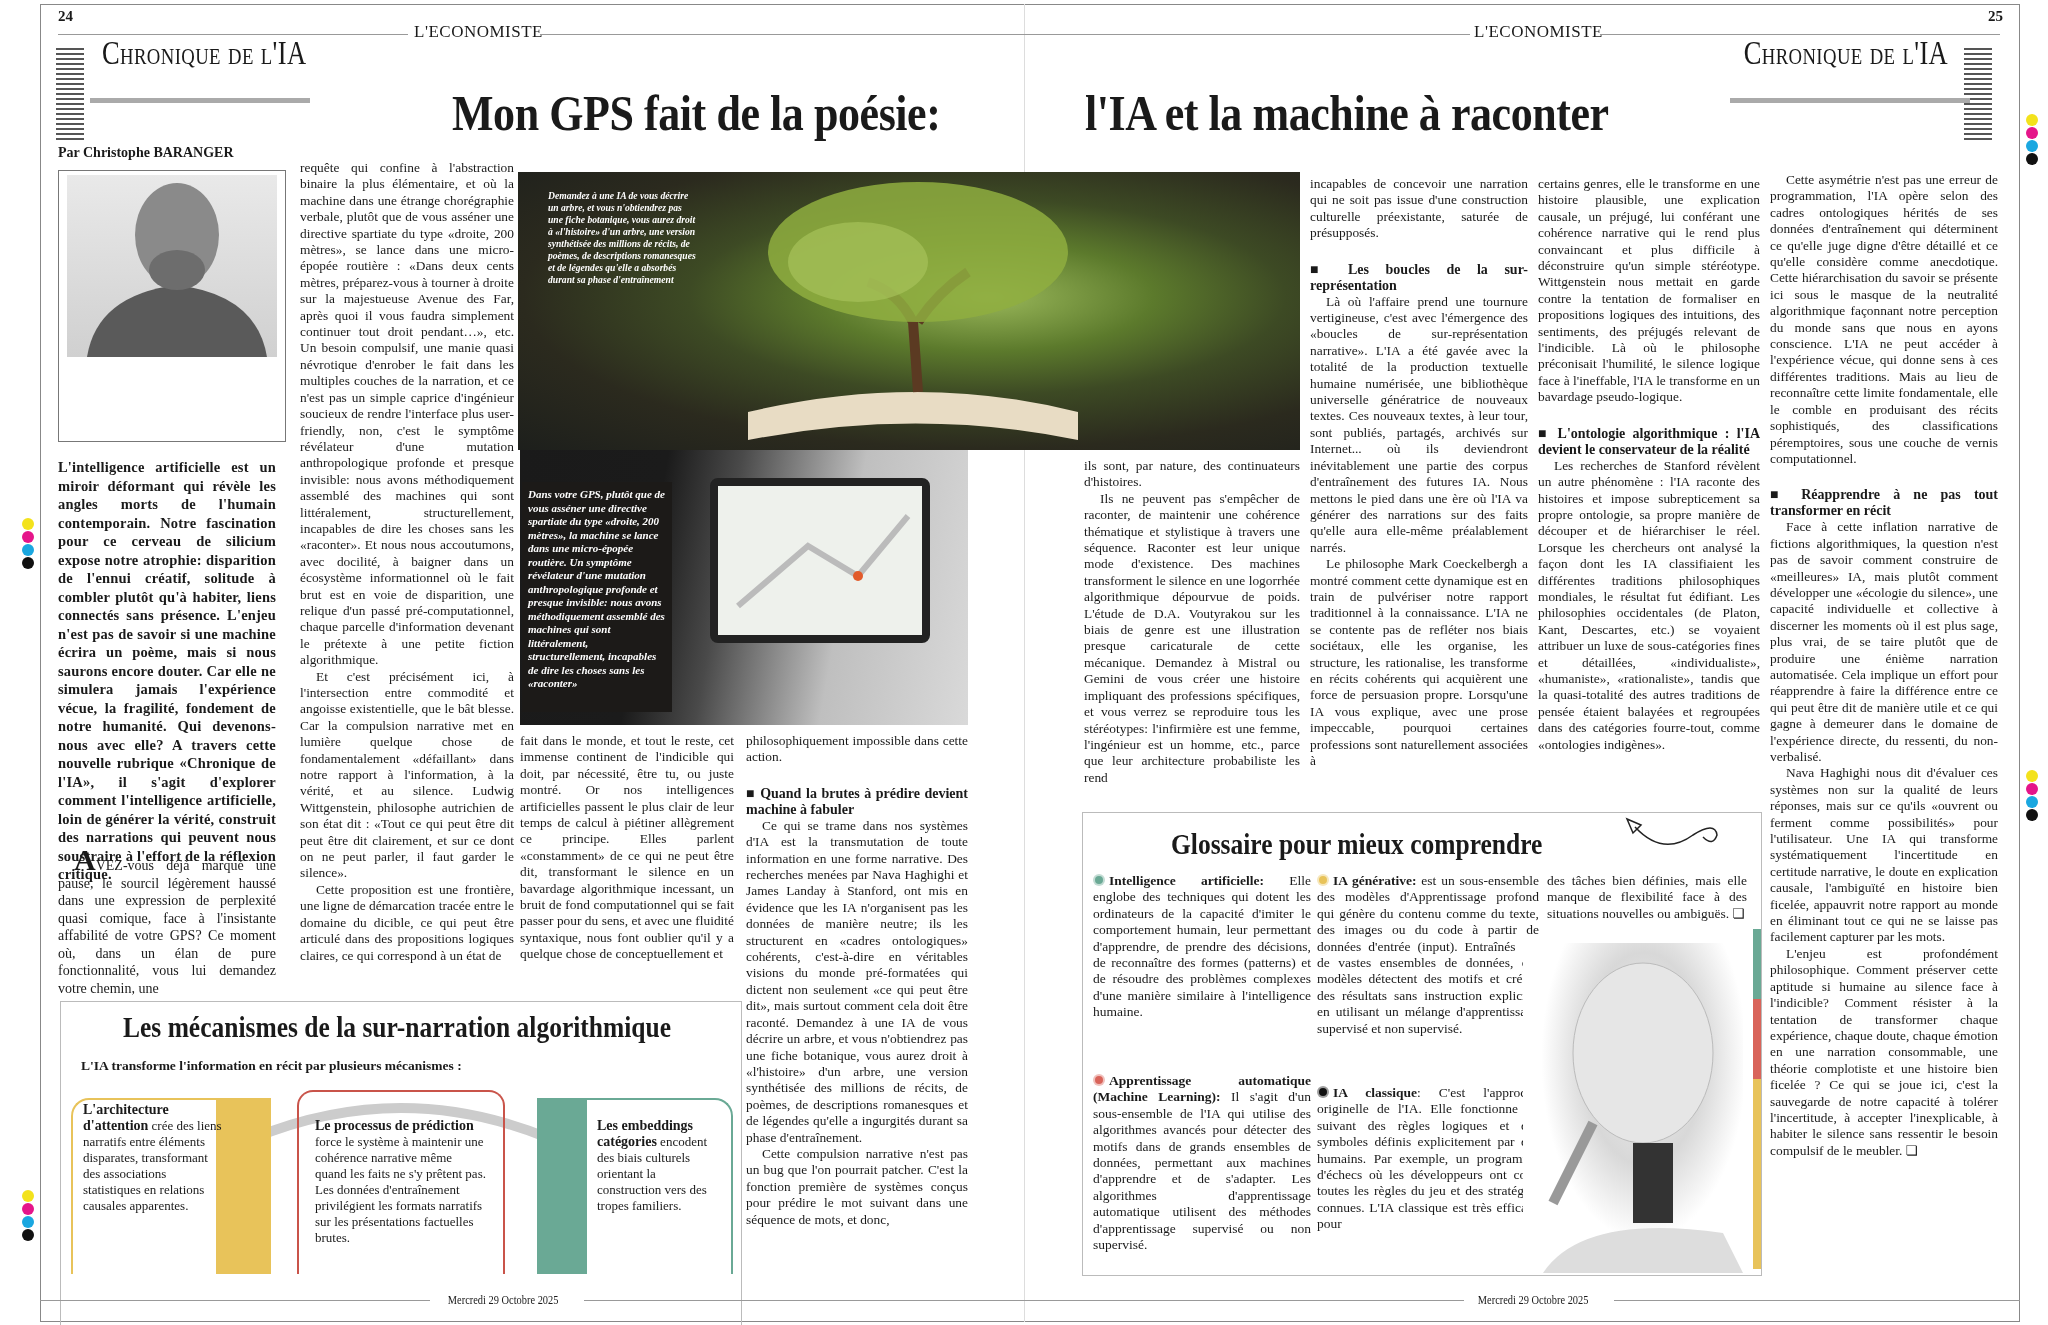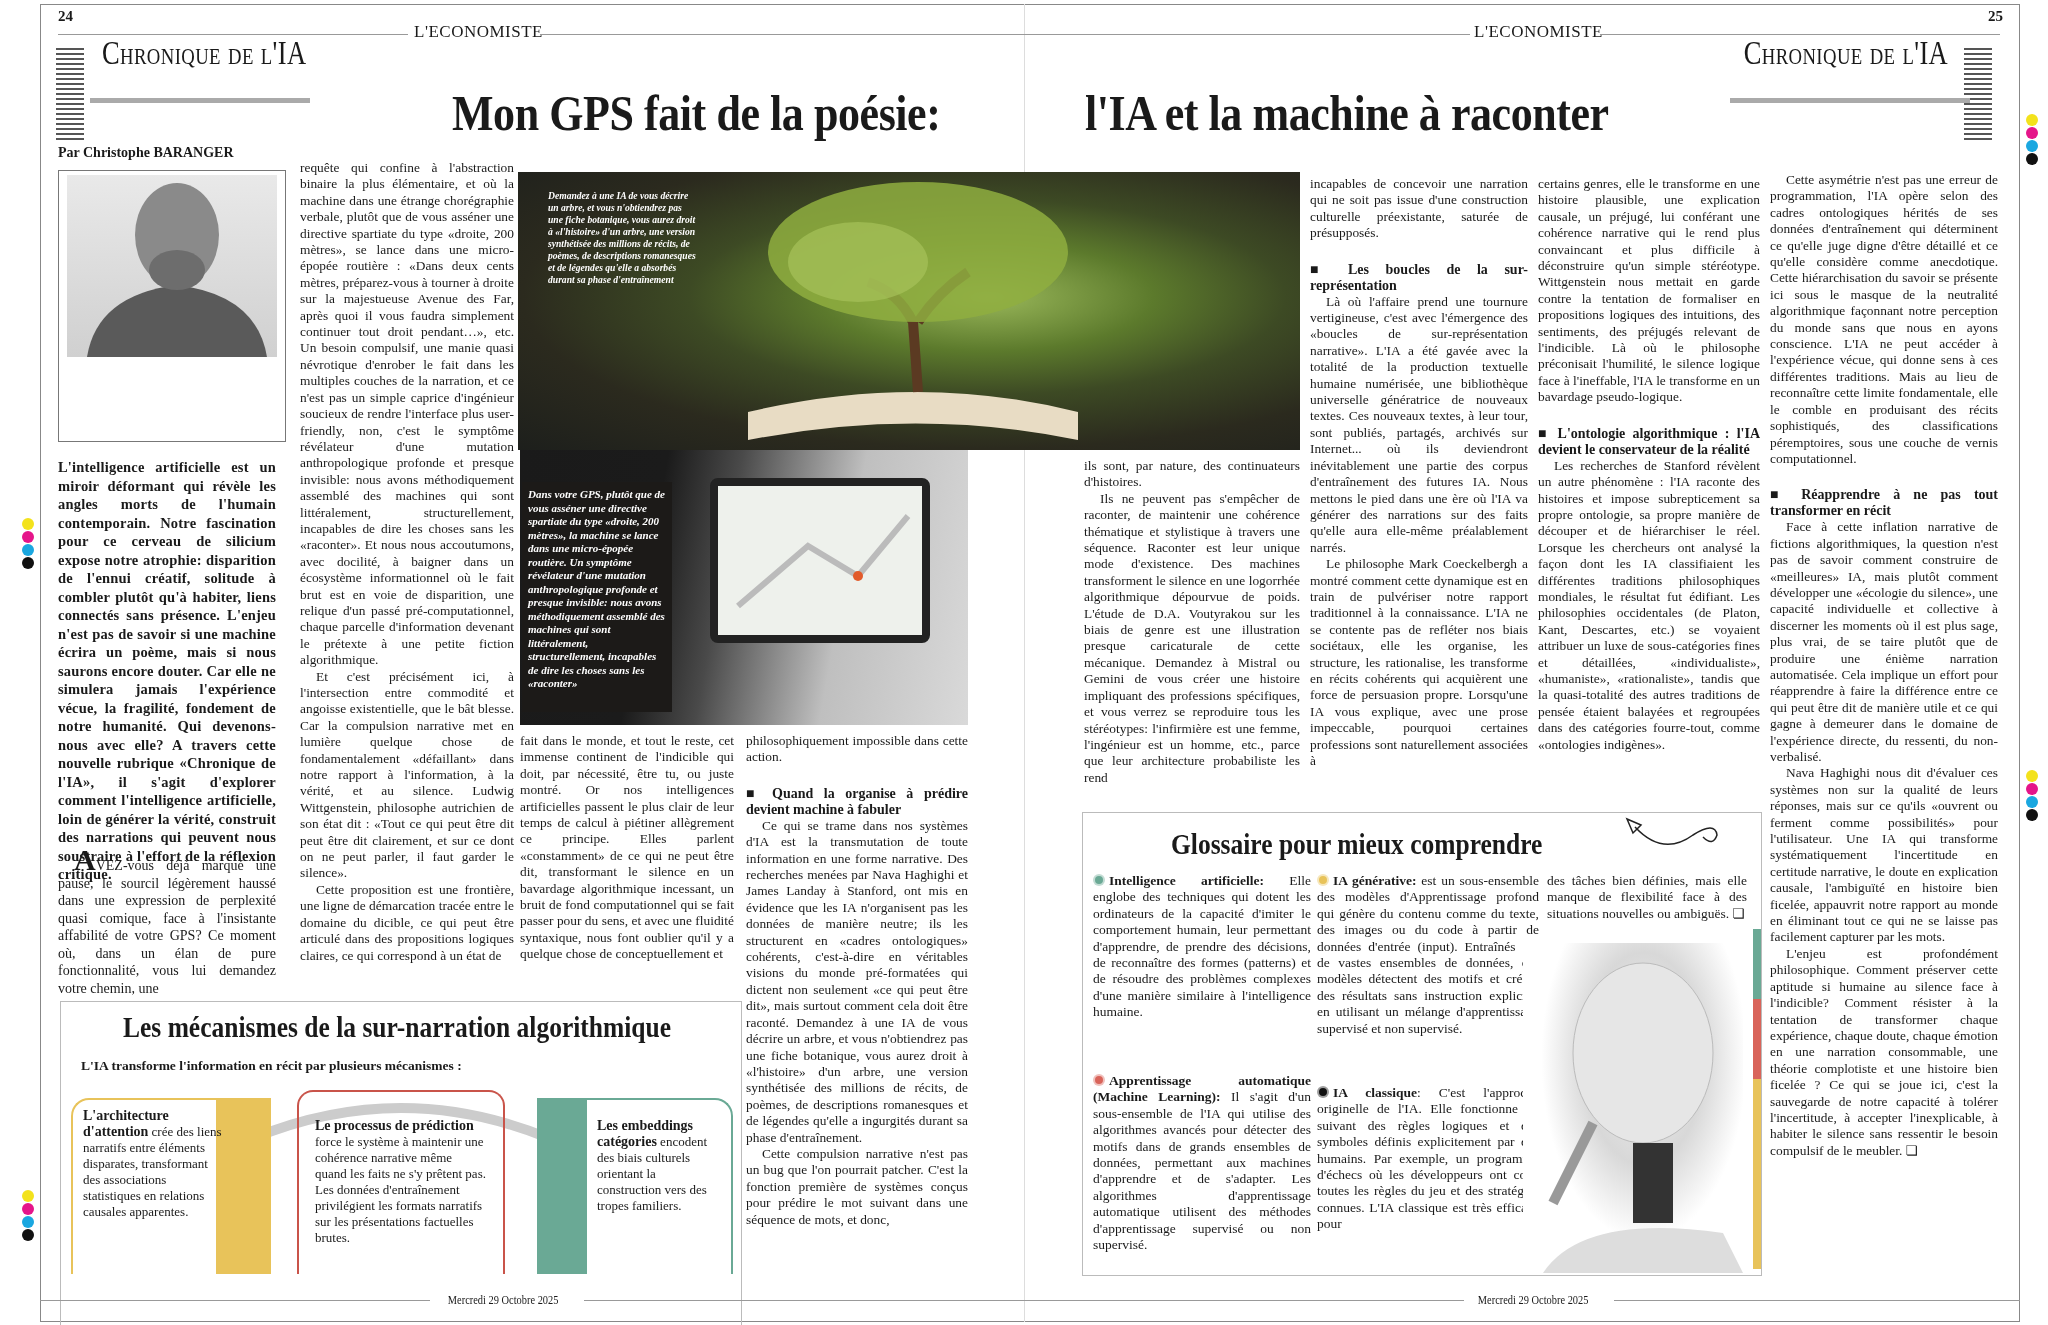--- a/index.html
+++ b/index.html
@@ -102,21 +102,21 @@
   </div>
   <div class="overlay-text" style="left:2px;top:32px;width:150px;height:230px;background:#1c1a18;padding:6px">Dans votre GPS, plutôt que de vous asséner une directive spartiate du type «droite, 200 mètres», la machine se lance dans une micro-épopée routière. Un symptôme révélateur d'une mutation anthropologique profonde et presque invisible: nous avons méthodiquement assemblé des machines qui sont littéralement, structurellement, incapables de dire les choses sans les «raconter»</div>
 </div>
 
 <div class="col" style="left:520px;top:733px;width:214px">
   <p style="text-indent:0">fait dans le monde, et tout le reste, cet immense continent de l'indicible qui doit, par nécessité, être tu, ou juste montré. Or nos intelligences artificielles passent le plus clair de leur temps de calcul à piétiner allègrement ce principe. Elles parlent «constamment» de ce qui ne peut être dit, transformant le silence en un bavardage algorithmique incessant, un bruit de fond computationnel qui se fait passer pour du sens, et avec une fluidité syntaxique, nous font oublier qu'il y a quelque chose de conceptuellement et</p>
 </div>
 
 <div class="col" style="left:746px;top:733px;width:222px">
   <p style="text-indent:0">philosophiquement impossible dans cette action.</p>
-  <p class="subhead">Quand la organise à prédire devient machine à fabuler</p>
+  <p class="subhead">Quand la brutes à prédire devient machine à fabuler</p>
   <p>Ce qui se trame dans nos systèmes d'IA est la transmutation de toute information en une forme narrative. Des recherches menées par Nava Haghighi et James Landay à Stanford, ont mis en évidence que les IA n'organisent pas les données de manière neutre; ils les structurent en «cadres ontologiques» cohérents, c'est-à-dire en véritables visions du monde pré-formatées qui dictent non seulement «ce qui peut être dit», mais surtout comment cela doit être raconté. Demandez à une IA de vous décrire un arbre, et vous n'obtiendrez pas une fiche botanique, vous aurez droit à «l'histoire» d'un arbre, une version synthétisée des millions de récits, de poèmes, de descriptions romanesques et de légendes qu'elle a ingurgités durant sa phase d'entraînement.</p>
   <p>Cette compulsion narrative n'est pas un bug que l'on pourrait patcher. C'est la fonction première de systèmes conçus pour prédire le mot suivant dans une séquence de mots, et donc,</p>
 </div>
 
 <div class="col" style="left:1084px;top:458px;width:216px">
   <p style="text-indent:0">ils sont, par nature, des continuateurs d'histoires.</p>
   <p>Ils ne peuvent pas s'empêcher de raconter, de maintenir une cohérence thématique et stylistique à travers une séquence. Raconter est leur unique mode d'existence. Des machines transforment le silence en une logorrhée algorithmique dépourvue de poids. L'étude de D.A. Voutyrakou sur les biais de genre est une illustration presque caricaturale de cette mécanique. Demandez à Mistral ou Gemini de vous créer une histoire impliquant des professions spécifiques, et vous verrez se reproduire tous les stéréotypes: l'infirmière est une femme, l'ingénieur est un homme, etc., parce que leur architecture probabiliste les rend</p>
 </div>
 
 <div class="col" style="left:1310px;top:176px;width:218px">
@@ -139,21 +139,21 @@
   <p>Nava Haghighi nous dit d'évaluer ces systèmes non sur la qualité de leurs réponses, mais sur ce qu'ils «ouvrent ou ferment comme possibilités» pour l'utilisateur. Une IA qui transforme systématiquement l'incertitude en certitude narrative, le doute en explication causale, l'ambiguïté en histoire bien ficelée, appauvrit notre rapport au monde en éliminant tout ce qui ne se laisse pas facilement capturer par les mots.</p>
   <p>L'enjeu est profondément philosophique. Comment préserver cette aptitude si humaine au silence face à l'indicible? Comment résister à la tentation de transformer chaque expérience, chaque doute, chaque émotion en une narration consommable, une théorie complotiste et une histoire bien ficelée ? Ce qui se joue ici, c'est la sauvegarde de notre capacité à tolérer l'incertitude, à accepter l'inexplicable, à habiter le silence sans ressentir le besoin compulsif de le meubler. ❏</p>
 </div>
 
 <div class="box" style="left:60px;top:1001px;width:682px;height:342px">
   <div class="box-title" style="position:absolute;left:62px;top:8px">Les mécanismes de la sur-narration algorithmique</div>
   <div style="position:absolute;left:20px;top:56px;font-weight:bold;font-size:13.5px">L'IA transforme l'information en récit par plusieurs mécanismes :</div>
   <svg style="position:absolute;left:140px;top:76px" width="400" height="80">
       <path d="M10 80 Q200 -20 390 80" stroke="#ccc" stroke-width="10" fill="none"></path>
     </svg>
-  <div class="card" style="left:10px;top:96px;width:200px;height:176px;border:2px solid #e8c35a;border-right:none;border-bottom:none;border-radius:18px 0 0 0;background:linear-gradient(90deg,#fff 0 72%,#e8c35a 72%);padding:8px 10px">
+  <div class="card" style="left:10px;top:96px;width:200px;height:176px;border:2px solid #e8c35a;border-right:none;border-bottom:none;border-radius:18px 0 0 0;background:linear-gradient(90deg,#fff 0 72%,#e8c35a 72%);padding:2px 10px">
     <div style="width:140px"><b>L'architecture d'attention</b><span> crée des liens narratifs entre éléments disparates, transformant des associations statistiques en relations causales apparentes.</span></div>
   </div>
   <div class="card" style="left:236px;top:88px;width:208px;height:184px;border:2px solid #c9544a;border-bottom:none;border-radius:16px 16px 0 0;padding:26px 16px">
     <b>Le processus de prédiction</b><span> force le système à maintenir une cohérence narrative même quand les faits ne s'y prêtent pas. Les données d'entraînement privilégient les formats narratifs sur les présentations factuelles brutes.</span>
   </div>
   <div class="card" style="left:476px;top:96px;width:196px;height:176px;border:2px solid #6aa995;border-left:none;border-bottom:none;border-radius:0 18px 0 0;background:linear-gradient(90deg,#6aa995 0 26%,#fff 26%);padding:18px 10px 18px 60px">
     <b>Les embeddings catégories</b><span> encodent des biais culturels orientant la construction vers des tropes familiers.</span>
   </div>
 </div>
 

